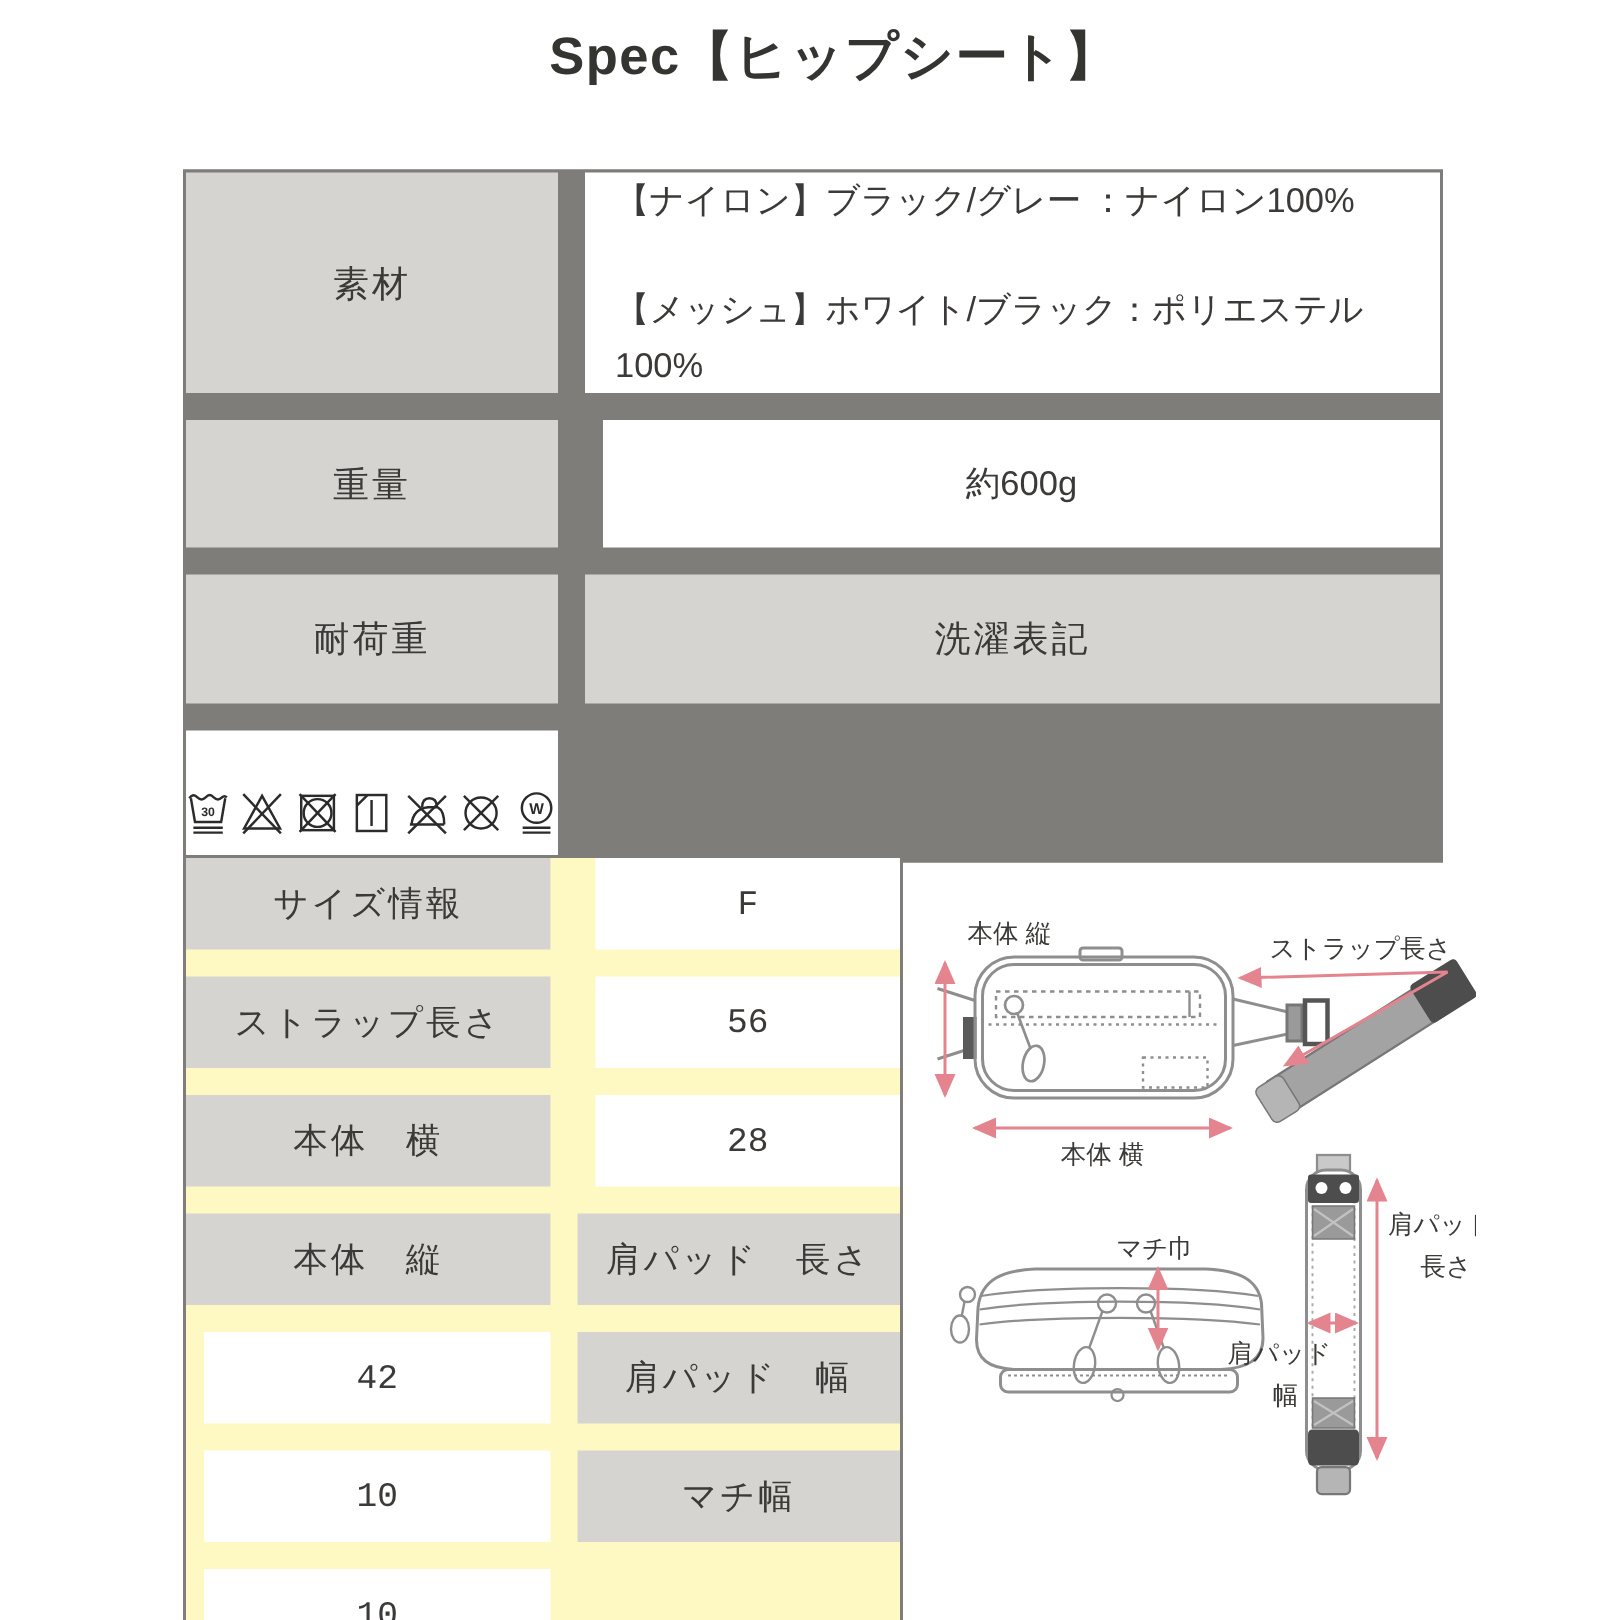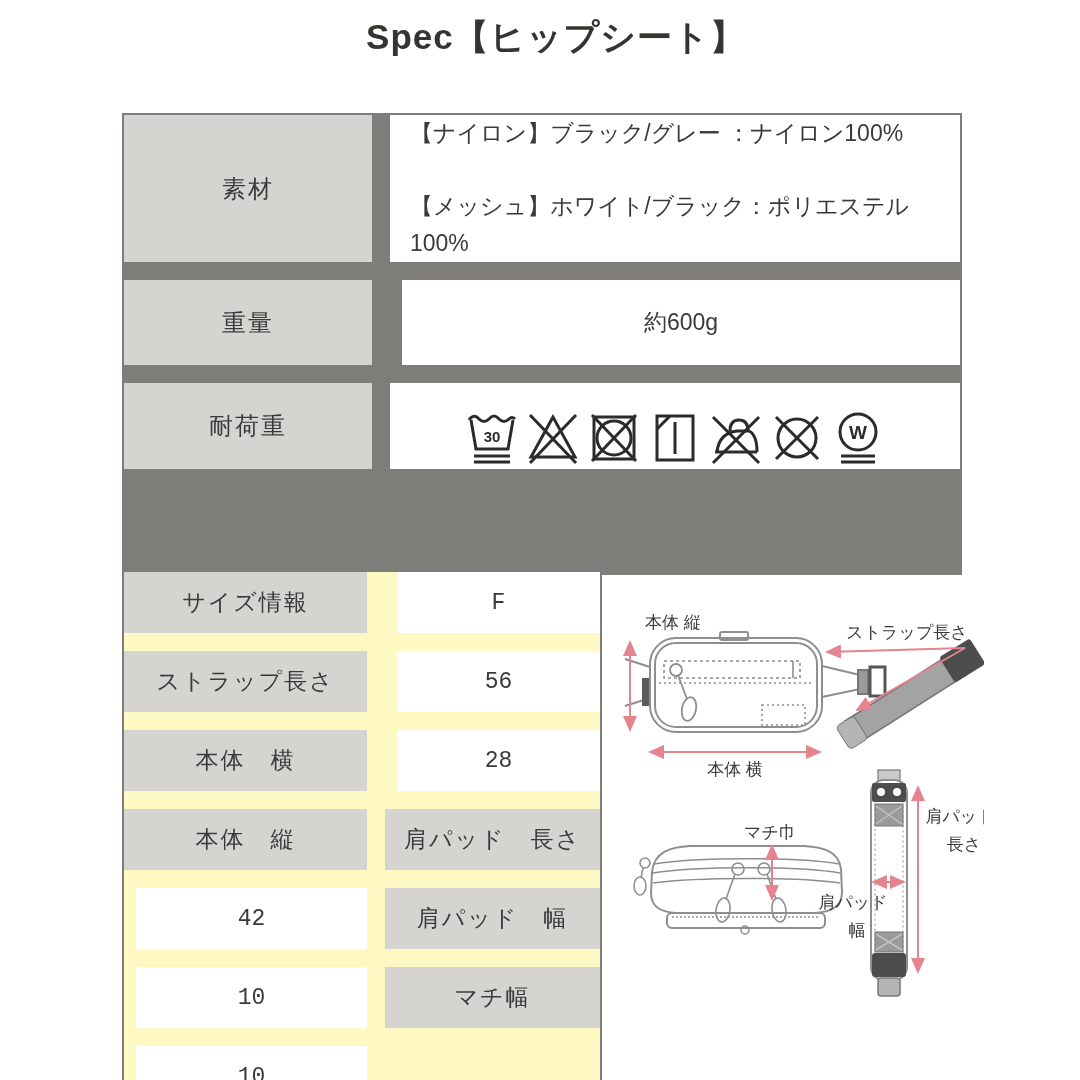--- a/index.html
+++ b/index.html
@@ -55,20 +55,21 @@
     <div class="material-cell">
       <span>【ナイロン】ブラック/グレー ：ナイロン100%</span>
       <span>【メッシュ】ホワイト/ブラック：ポリエステル100%</span>
     </div>
 
     <div class="cell label-cell">重量</div>
     <div class="cell value-cell">約600g</div>
 
     <div class="cell label-cell">耐荷重</div>
 
+    <div class="cell label-cell">洗濯表記</div>
     <div class="care-cell">
 
       <svg width="54" height="62" viewBox="0 0 54 62">
         <g fill="none" stroke="#2b2b2b" stroke-width="3">
           <path d="M4,13 Q9,6 14,12 Q19,17 24,12 Q29,6 34,12 Q39,17 44,12 Q47,9 50,12"></path>
           <path d="M6,13 L11,42 L43,42 L48,13"></path>
           <line x1="9" y1="49" x2="45" y2="49"></line>
           <line x1="9" y1="55" x2="45" y2="55"></line>
         </g>
         <text x="27" y="35" text-anchor="middle" font-size="15" font-weight="bold" fill="#2b2b2b" font-family="Liberation Sans, sans-serif">30</text>

